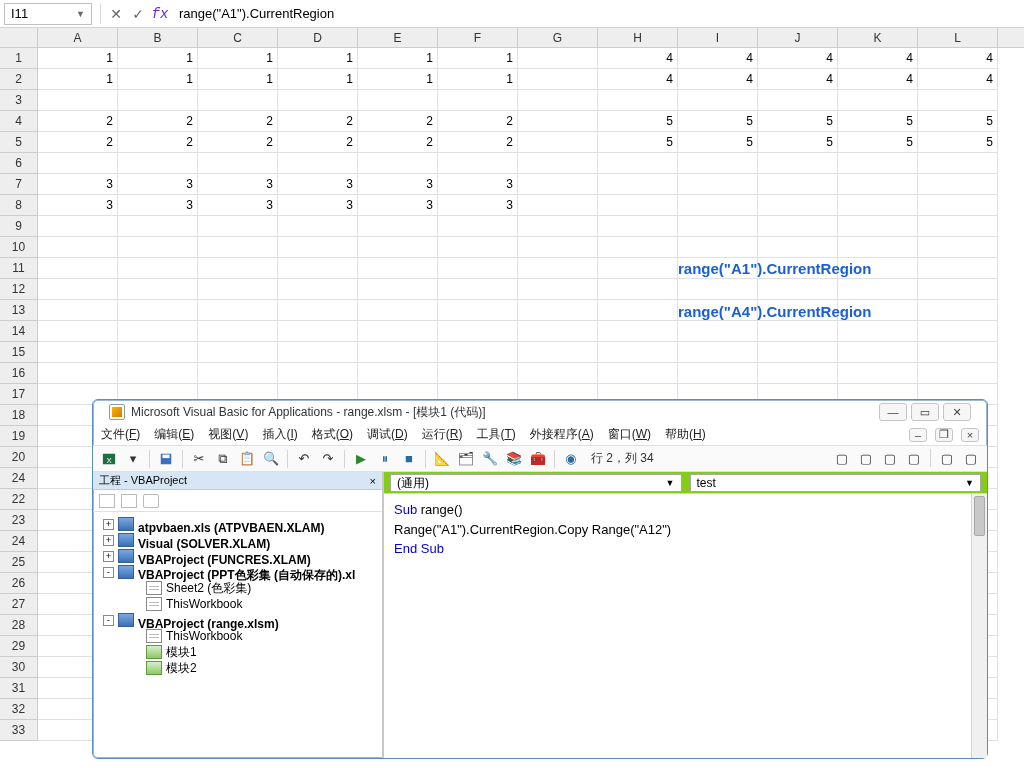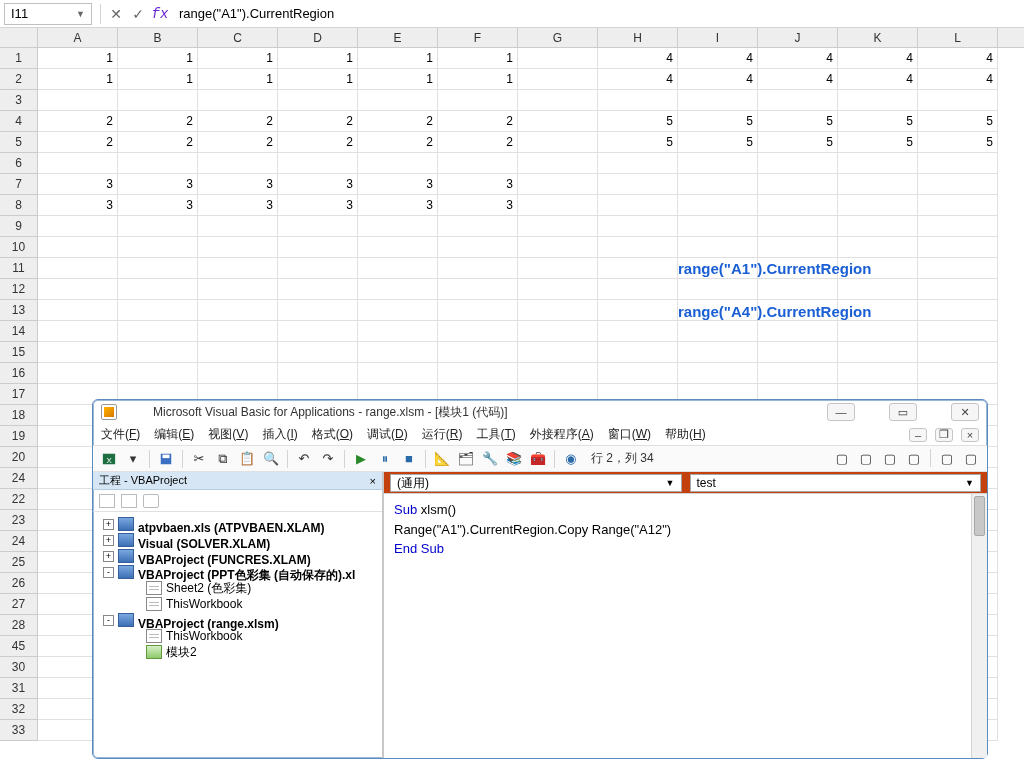--- a/index.html
+++ b/index.html
@@ -24,21 +24,21 @@
 .row { display: flex; height: 21px; }
 .row-hdr { width: 38px; border-right: 1px solid #ccc; border-bottom: 1px solid #ccc; background: #eee; display: flex; align-items: center; justify-content: center; font-size: 12px; color: #333; }
 .cell { width: 80px; height: 21px; border-right: 1px solid #e0e0e0; border-bottom: 1px solid #e0e0e0; padding: 0 4px; display: flex; align-items: center; justify-content: flex-end; font-size: 12px; }
 
 .annot { position: absolute; left: 678px; font-weight: 700; color: #1a5fd4; font-size: 15px; }
 .annot1 { top: 260px; }
 .annot2 { top: 303px; }
 
 
 .vbe { position: absolute; left: 92px; top: 399px; width: 896px; height: 360px; border: 1px solid #5a8cc2; border-radius: 6px; background: #fff; box-shadow: 0 0 0 1px #9ab8d6 inset; }
-.vbe-title { height: 24px; display: flex; align-items: center; padding: 0 8px; font-size: 12px; color: #333; gap: 30px; }
+.vbe-title { height: 24px; display: flex; align-items: center; padding: 0 16px; font-size: 12px; color: #333; }
 .vbe-title .ico { width: 16px; height: 16px; margin-right: 6px; background: #fff; border: 1px solid #999; border-radius: 2px; position: relative; }
 .vbe-title .ico::after { content: ""; position: absolute; left: 2px; top: 2px; right: 2px; bottom: 2px; background: linear-gradient(135deg,#ffb300,#d87a00); }
 .vbe-title .spacer { flex: 1; }
 .win-btn { width: 28px; height: 18px; border: 1px solid #c5c5c5; border-radius: 3px; margin-left: 4px; display: inline-flex; align-items: center; justify-content: center; font-size: 11px; color: #444; background: #f6f6f6; }
 
 .vbe-menu { height: 22px; display: flex; align-items: center; padding: 0 8px; font-size: 12px; gap: 14px; color: #222; border-bottom: 1px solid #e0e0e0; }
 .vbe-menu .mclose { margin-left: auto; display: flex; gap: 4px; }
 .mnu { cursor: default; }
 .mnu u { text-decoration: underline; }
 
@@ -62,21 +62,21 @@
 .texp { width: 11px; height: 11px; border: 1px solid #888; margin-right: 4px; display: inline-flex; align-items: center; justify-content: center; font-size: 9px; line-height: 1; background: #fff; }
 .tico { width: 16px; height: 14px; margin-right: 4px; display: inline-block; }
 .tico.vba { background: linear-gradient(#7aa8e0,#3d6fb5); border: 1px solid #345f9c; }
 .tico.sheet { background: #fff; border: 1px solid #888; position: relative; }
 .tico.sheet::after { content: ""; position: absolute; left: 2px; top: 2px; right: 2px; bottom: 2px; background: repeating-linear-gradient(#fff,#fff 2px,#bbb 2px,#bbb 3px); }
 .tico.mod { background: linear-gradient(#d6f0c6,#8fc96a); border: 1px solid #5f9a3e; }
 .tlbltxt { font-family: "SimSun","MS Sans Serif",sans-serif; }
 .bold { font-weight: 700; margin-top: 7px; }
 
 .code-area { flex: 1; display: flex; flex-direction: column; border-left: 1px solid #c8c8c8; }
-.code-combos { height: 22px; display: flex; gap: 8px; padding: 2px 6px; border-bottom: 1px solid #d4d4d4; background: #c2410c; }
+.code-combos { height: 22px; display: flex; gap: 8px; padding: 2px 6px; border-bottom: 1px solid #d4d4d4; background: #84cc16; }
 .combo { flex: 1; height: 18px; border: 1px solid #a8a8a8; background: #fff; font-size: 12px; display: flex; align-items: center; justify-content: space-between; padding: 0 6px; font-family: "SimSun",monospace; }
 .combo .caret { font-size: 9px; }
 
 .code { flex: 1; background: #fff; position: relative; padding: 6px 10px; font-family: Consolas, monospace; font-size: 13px; line-height: 1.5; }
 .code .kw { color: #0000cc; }
 .code .txt { color: #000; }
 .code-scroll { position: absolute; right: 0; top: 0; bottom: 0; width: 16px; background: #f0f0f0; border-left: 1px solid #d4d4d4; }
 .code-scroll .thumb { position: absolute; left: 2px; right: 2px; top: 2px; height: 40px; background: #c8c8c8; border: 1px solid #a8a8a8; border-radius: 2px; }
 </style>
 </head>
@@ -527,21 +527,21 @@
       <div class="cell"></div>
       <div class="cell"></div>
       <div class="cell"></div>
       <div class="cell"></div>
       <div class="cell"></div>
       <div class="cell"></div>
       <div class="cell"></div>
       <div class="cell"></div>
     </div>
     <div class="row">
-      <div class="row-hdr">45</div>
+      <div class="row-hdr">29</div>
       <div class="cell"></div>
       <div class="cell"></div>
       <div class="cell"></div>
       <div class="cell"></div>
       <div class="cell"></div>
       <div class="cell"></div>
       <div class="cell"></div>
       <div class="cell"></div>
       <div class="cell"></div>
       <div class="cell"></div>
@@ -746,38 +746,44 @@
           <div class="tnode">
             <span class="tind" style="width: 36px;"></span>
             <span style="width: 15px; display: inline-block;"></span>
             <span class="tico sheet"></span>
             <span class="tlbltxt">ThisWorkbook</span>
           </div>
           <div class="tnode">
             <span class="tind" style="width: 36px;"></span>
             <span style="width: 15px; display: inline-block;"></span>
             <span class="tico mod"></span>
+            <span class="tlbltxt">模块1</span>
+          </div>
+          <div class="tnode">
+            <span class="tind" style="width: 36px;"></span>
+            <span style="width: 15px; display: inline-block;"></span>
+            <span class="tico mod"></span>
             <span class="tlbltxt">模块2</span>
           </div>
         </div>
     </div>
 
     <div class="code-area">
       <div class="code-combos">
         <div class="combo">
           <span>(通用)</span>
           <span class="caret">▼</span>
         </div>
         <div class="combo">
           <span>test</span>
           <span class="caret">▼</span>
         </div>
       </div>
       <div class="code">
-        <div><span class="kw">Sub</span><span class="txt"> xlsm()</span></div>
+        <div><span class="kw">Sub</span><span class="txt"> range()</span></div>
         <div><span class="txt">Range("A1").CurrentRegion.Copy Range("A12")</span></div>
         <div><span class="kw">End Sub</span></div>
         <div class="code-scroll">
             <div class="thumb"></div>
           </div>
       </div>
     </div>
   </div>
 </div>
 

